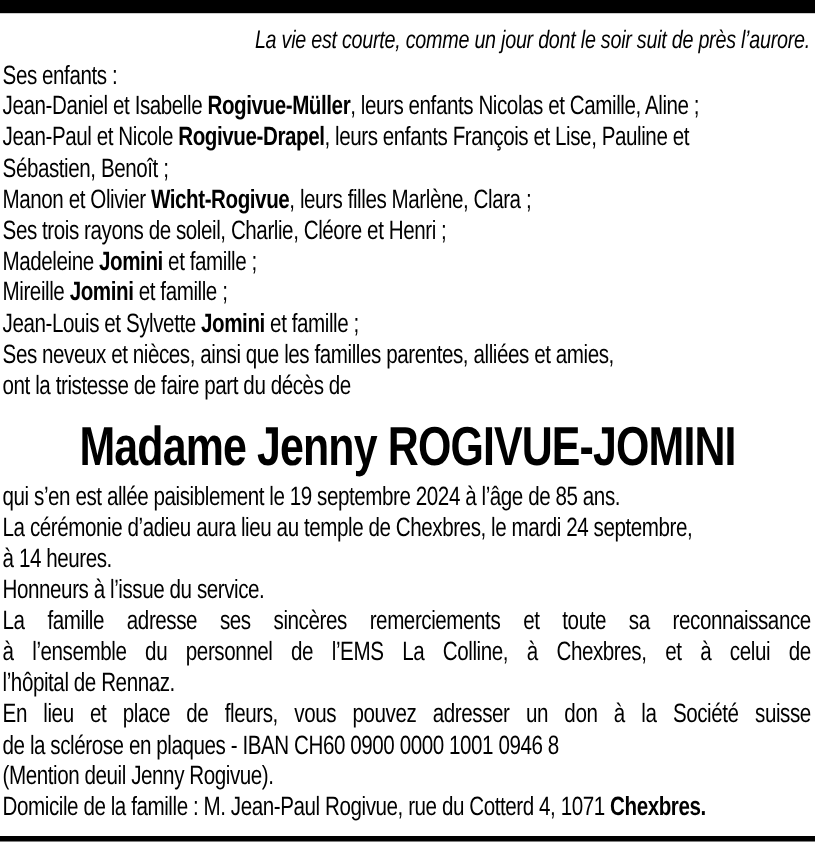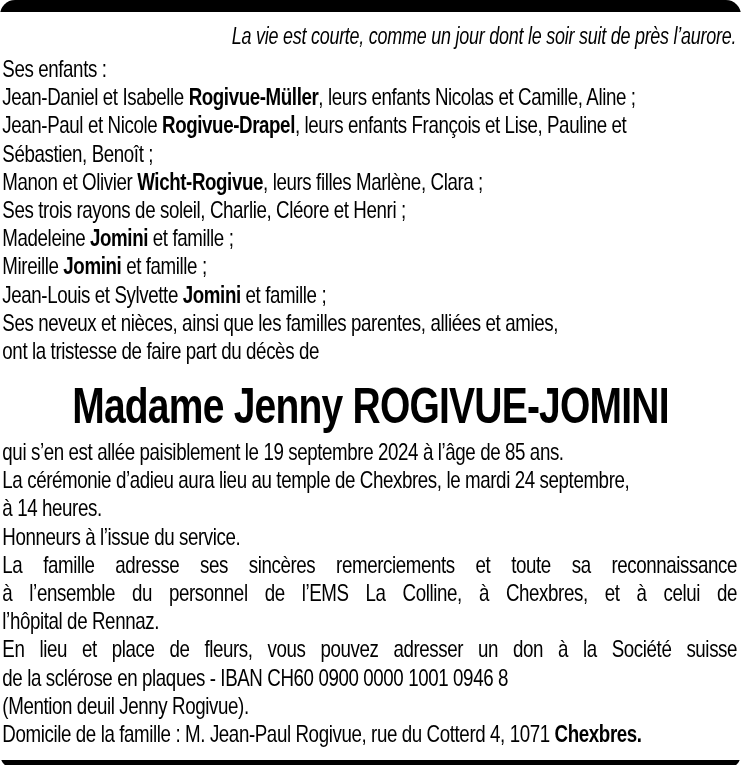--- a/index.html
+++ b/index.html
@@ -11,21 +11,20 @@
   html, body {
     background: #ffffff;
     font-family: "Liberation Sans", "DejaVu Sans", sans-serif;
   }
   .page {
     position: relative;
     width: 741px;
     height: 769px;
     background: var(--background);
     overflow: hidden;
-    border-radius: 15px;
   }
   .bar {
     position: absolute;
     left: 0;
     width: 741px;
     background: var(--border);
   }
   .bar.top { top: 0; height: 12px; }
   .bar.bottom { top: 760px; height: 5px; }
   

